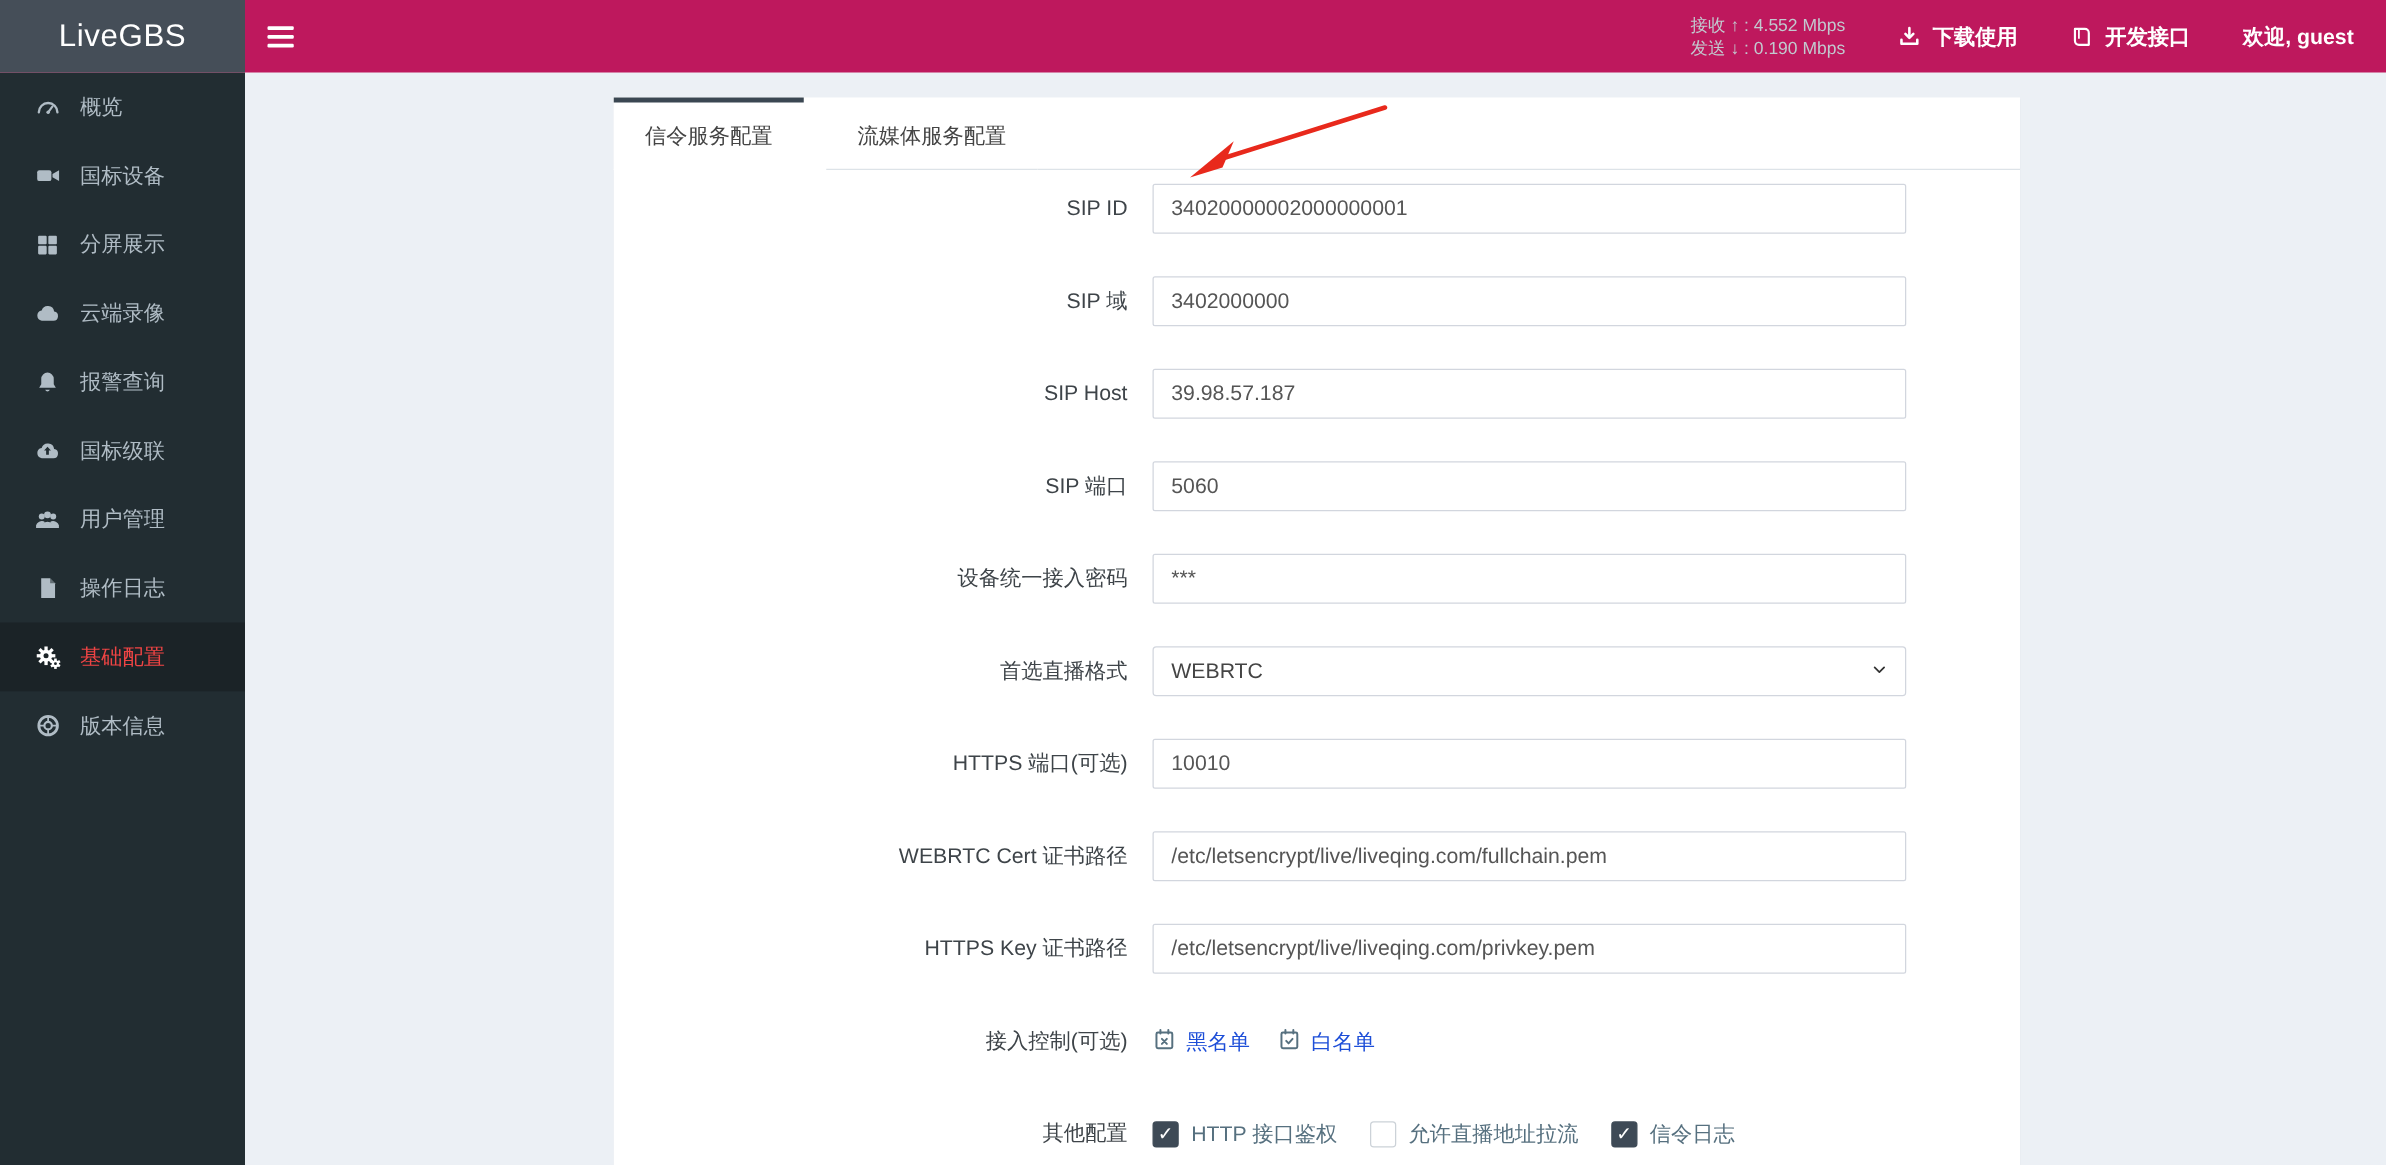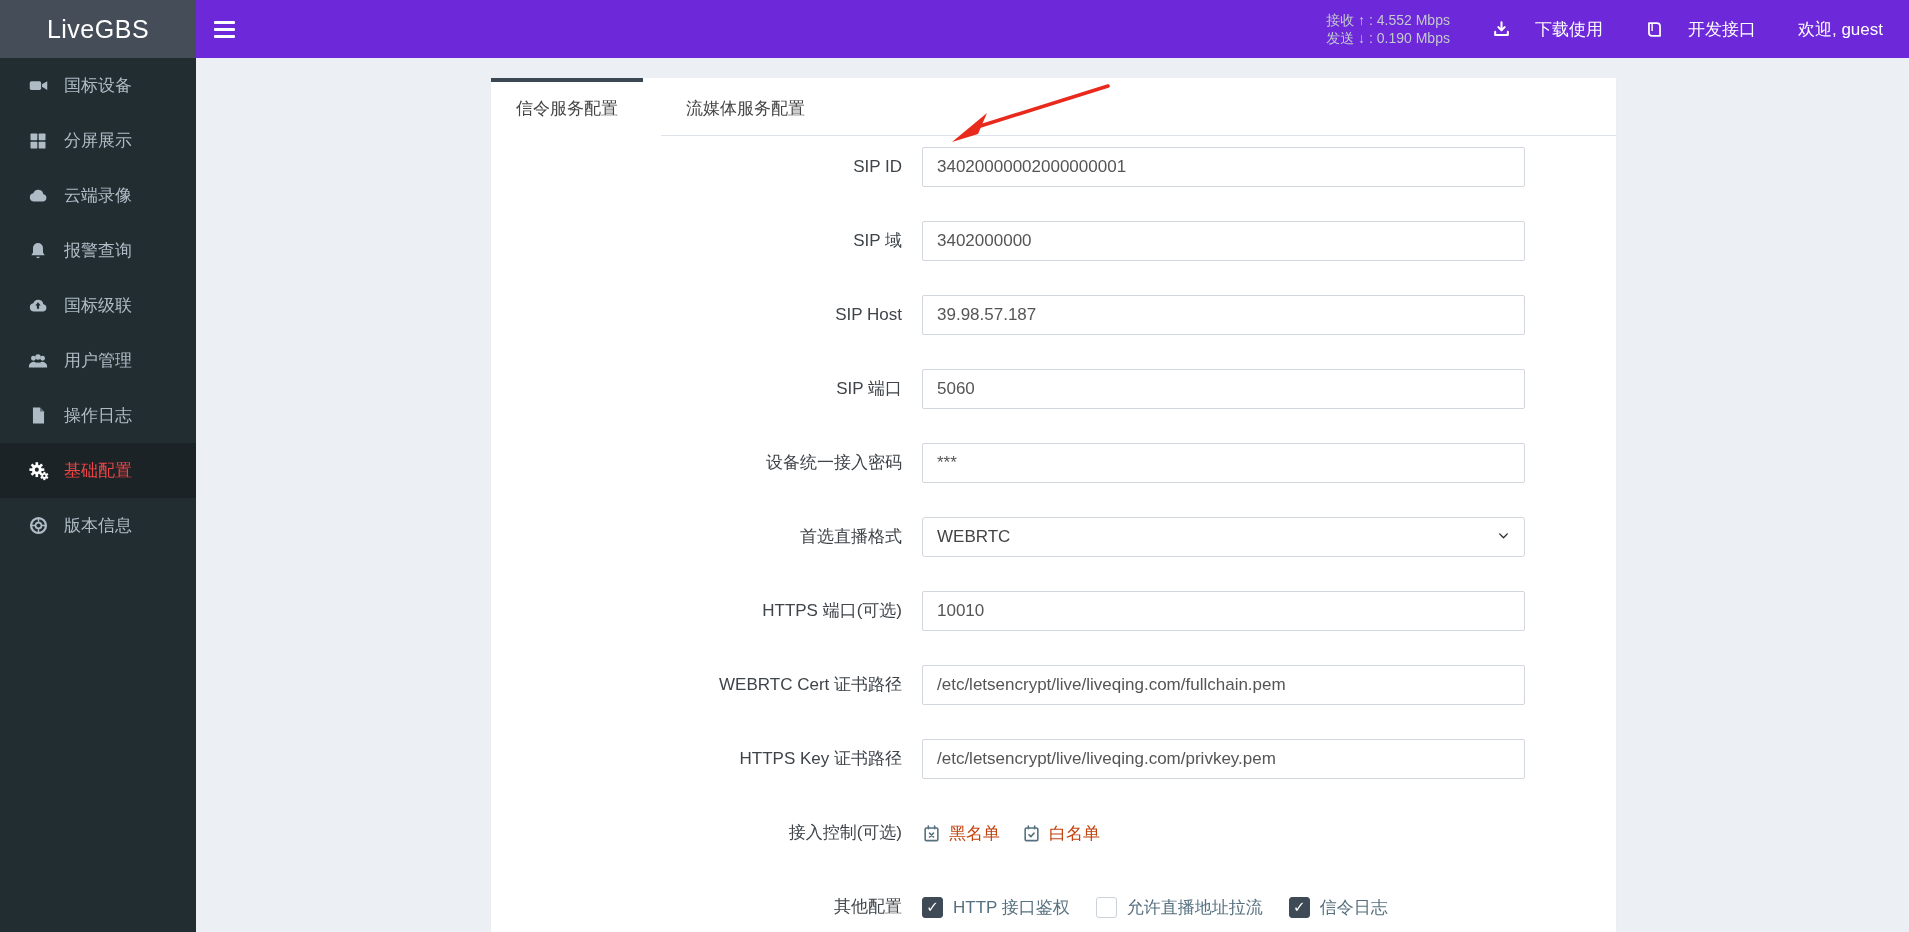--- a/index.html
+++ b/index.html
@@ -1,29 +1,29 @@
 <!DOCTYPE html>
 <html><head>
 <meta charset="utf-8">
 <style>
   * { margin:0; padding:0; box-sizing:border-box; }
   html,body { width:1909px; height:932px; overflow:hidden;
     font-family:"Liberation Sans","DejaVu Sans",sans-serif; background:#ecf0f5; }
 
   
-  .navbar { position:absolute; top:0; left:0; width:1909px; height:58px; background:#6d28d9; z-index:30; }
+  .navbar { position:absolute; top:0; left:0; width:1909px; height:58px; background:#be185d; z-index:30; }
   .logo { position:absolute; left:0; top:0; width:196px; height:58px; background:#454e58;
     color:#fff; font-size:25px; display:flex; align-items:center; justify-content:center; letter-spacing:.5px; }
   .hamburger { position:absolute; left:196px; top:0; width:56px; height:58px; display:flex;
     align-items:center; justify-content:center; flex-direction:column; gap:4px; cursor:pointer; }
   .hamburger span { display:block; width:21px; height:3px; background:#fff; border-radius:1px; }
   .nav-right { position:absolute; right:0; top:0; height:58px; display:flex; align-items:center; padding-right:26px; }
   .net-stats { color:#c2c9cf; font-size:14px; line-height:18px; text-align:left; }
   .net-stats .arr { font-weight:bold; font-size:14px; }
-  .nav-link { color:#fff; font-size:17px; display:flex; align-items:center; gap:24px; margin-left:42px; cursor:pointer; }
+  .nav-link { color:#fff; font-size:17px; display:flex; align-items:center; gap:9px; margin-left:42px; cursor:pointer;font-weight:bold; }
   .nav-link svg { display:block; }
 
   
   .sidebar { position:absolute; top:58px; left:0; width:196px; height:874px; background:#222d32; z-index:20; }
   .side-item { height:55px; display:flex; align-items:center; padding-left:26px; gap:14px;
     color:#b0bcc5; font-size:17px; cursor:pointer; }
   .side-item .ic { width:24px; display:flex; justify-content:center; }
   .side-item svg { display:block; }
   .side-item.active { background:#1b2327; color:#ef4444; }
 
@@ -48,21 +48,21 @@
   .f-field { width:603px; }
   .f-input { width:603px; height:40px; border:1px solid #d2d6de; border-radius:2px;
     padding:0 14px; font-size:17px; color:#555; background:#fff;
     font-family:Liberation Sans, sans-serif; outline:none; display:block; }
   .f-select { width:603px; height:40px; border:1px solid #d2d6de; border-radius:3px;
     padding:0 14px; font-size:17px; color:#444; background:#fff; display:flex;
     align-items:center; justify-content:space-between; cursor:pointer; }
   .f-select .chev { color:#333; }
 
   .inline-row { display:flex; align-items:center; height:40px; }
-  .ctl-link { display:flex; align-items:center; gap:8px; color:#c2410c; font-size:17px;
+  .ctl-link { display:flex; gap:8px; color:#1d4ed8; font-size:17px;
     margin-right:22px; cursor:pointer; }
   .ctl-link svg { display:block; }
 
   .cb-group { display:flex; align-items:center; gap:10px; margin-right:26px; cursor:pointer; }
   .cb { width:21px; height:21px; border:1px solid #ccd2d8; border-radius:3px; background:#fff;
     display:flex; align-items:center; justify-content:center; color:transparent; font-size:15px; }
   .cb.checked { background:#3e4a56; border-color:#3e4a56; color:#fff; }
   .cb-label { color:#56707f; font-size:17px; }
 
   
@@ -113,20 +113,30 @@
       <span>开发接口</span>
     </div>
     <div class="nav-link">
       <span>欢迎, guest</span>
     </div>
   </div>
 </div>
 
 <div class="sidebar">
 
+  <div class="side-item">
+    <span class="ic">
+      <svg width="21" height="21" viewBox="0 0 24 24" fill="none" stroke="#b0bcc5" stroke-width="2.2" stroke-linecap="round">
+        <path d="M3.5 17a8.5 8.5 0 0 1 17 0"></path>
+          <path d="M12 17l4-5.5" stroke-width="2"></path>
+          <circle cx="12" cy="17" r="1.6" fill="#b0bcc5" stroke="none"></circle>
+      </svg>
+    </span>
+    <span>概览</span>
+  </div>
 
   <div class="side-item">
     <span class="ic">
       <svg width="21" height="21" viewBox="0 0 24 24" fill="#b0bcc5">
         <rect x="2" y="7" width="13" height="10" rx="2"></rect>
           <path d="M16 10.5l6-3.5v10l-6-3.5z"></path>
       </svg>
     </span>
     <span>国标设备</span>
   </div>

